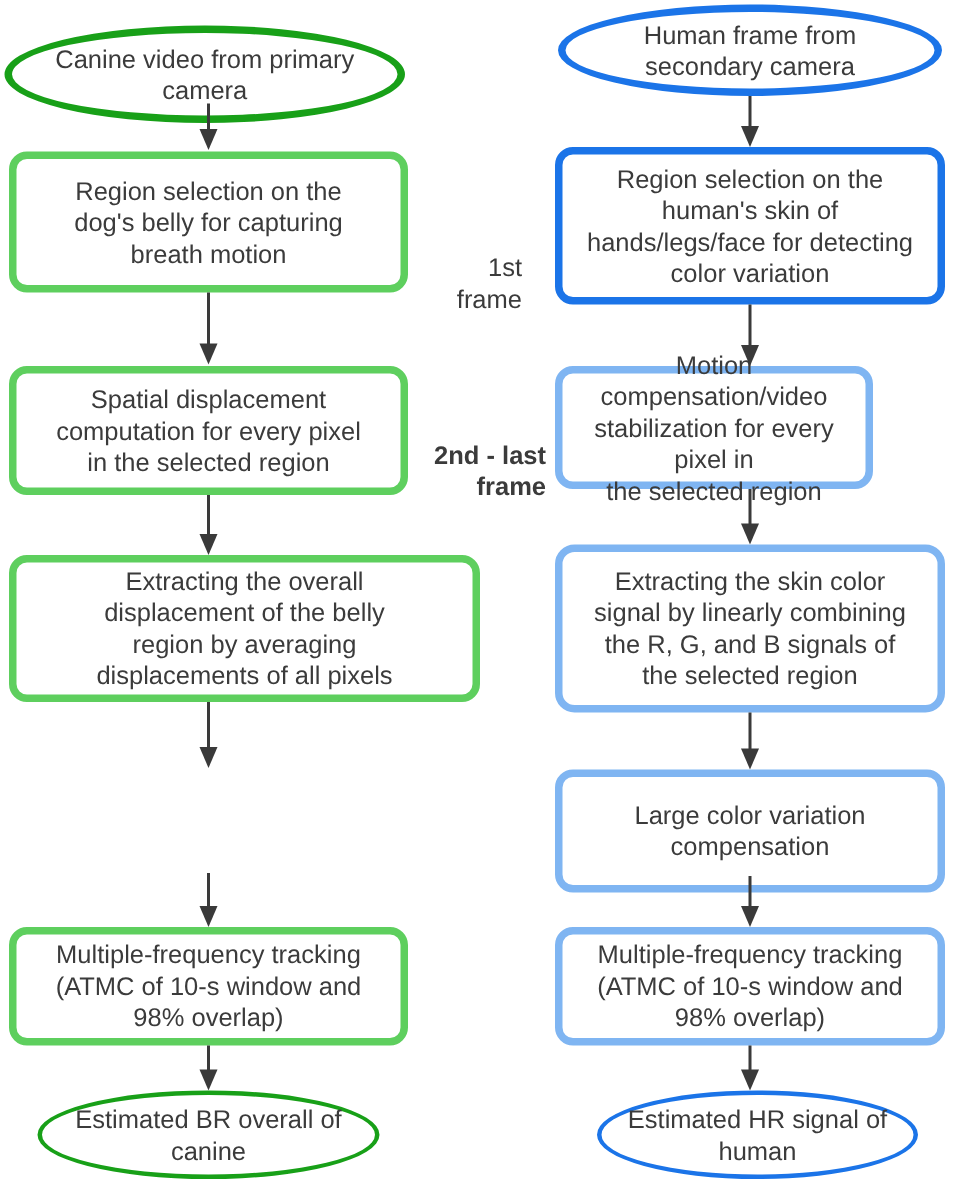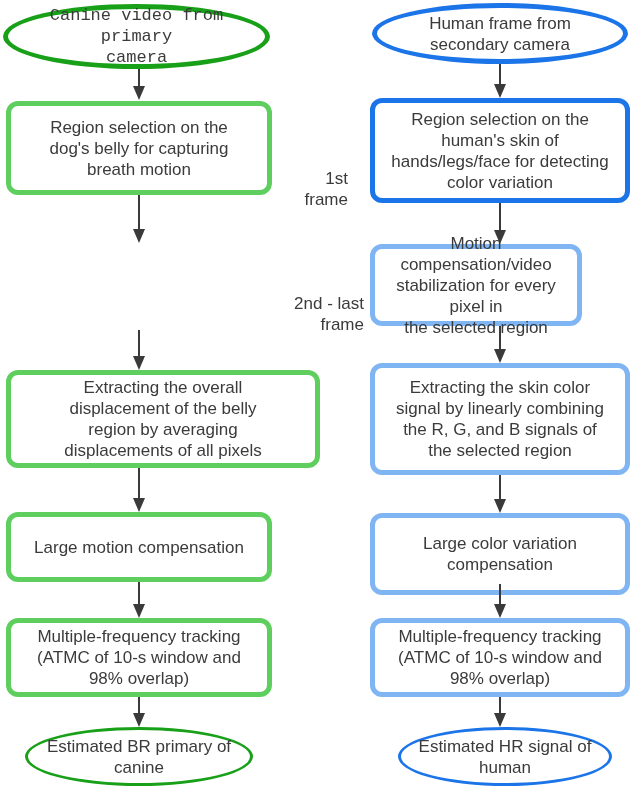--- a/index.html
+++ b/index.html
@@ -57,79 +57,81 @@
     color: var(--text);
     font-size: 17px;
     line-height: 21px;
   }
 </style>
 </head>
 <body>
 
 <div class="canvas">
 
-  <div class="node ellipse canine-dark" style="left:3px; top:4px; width:267px; height:65px;font-family:Liberation Mono, monospace;">Canine video from primary
+  <div class="node ellipse canine-dark" style="left:3px; top:17px; width:267px; height:65px;">Canine video from primary
 camera</div>
 
   <div class="arrow" style="left:133px; top:69px; height:31px;"></div>
 
   <div class="node rect canine-light" style="left:6px; top:101px; width:266px; height:94px;">Region selection on the
 dog's belly for capturing
 breath motion</div>
 
   <div class="arrow" style="left:133px; top:195px; height:48px;"></div>
 
+  <div class="node rect canine-light" style="left:6px; top:244px; width:266px; height:86px;">Spatial displacement
+computation for every pixel
+in the selected region</div>
 
   <div class="arrow" style="left:133px; top:330px; height:40px;"></div>
 
   <div class="node rect canine-light" style="left:6px; top:370px; width:314px; height:98px;">Extracting the overall
 displacement of the belly
 region by averaging
 displacements of all pixels</div>
 
   <div class="arrow" style="left:133px; top:468px; height:44px;"></div>
 
-  <div class="node rect canine-light" style="left:6px; top:512px; width:266px; height:70px;">Large motion compensation</div>
 
   <div class="arrow" style="left:133px; top:582px; height:36px;"></div>
 
   <div class="node rect canine-light" style="left:6px; top:618px; width:266px; height:79px;">Multiple-frequency tracking
 (ATMC of 10-s window and
 98% overlap)</div>
 
   <div class="arrow" style="left:133px; top:697px; height:30px;"></div>
 
-  <div class="node ellipse thin canine-dark" style="left:25px; top:727px; width:228px; height:59px;">Estimated BR primary of
+  <div class="node ellipse thin canine-dark" style="left:25px; top:727px; width:228px; height:59px;">Estimated BR overall of
 canine</div>
 
   <div class="ann" style="left:288px; top:168px; width:60px;">1st
 frame</div>
 
-  <div class="ann" style="left:272px; top:293px; width:92px;">2nd - last
+  <div class="ann" style="left:272px; top:293px; width:92px;font-weight:bold;">2nd - last
 frame</div>
 
   <div class="node ellipse human-dark" style="left:372px; top:3px; width:256px; height:61px;">Human frame from
 secondary camera</div>
 
   <div class="arrow" style="left:494px; top:64px; height:34px;"></div>
 
   <div class="node rect human-dark" style="left:370px; top:98px; width:260px; height:105px;">Region selection on the
 human's skin of
 hands/legs/face for detecting
 color variation</div>
 
   <div class="arrow" style="left:494px; top:203px; height:41px;"></div>
 
   <div class="node rect human-light" style="left:370px; top:244px; width:212px; height:82px;">Motion compensation/video
 stabilization for every pixel in
 the selected region</div>
 
   <div class="arrow" style="left:494px; top:326px; height:37px;"></div>
 
-  <div class="node rect human-light" style="left:370px; top:363px; width:260px; height:112px;">Extracting the skin color
+  <div class="node rect human-light" style="left:370px; top:363px; width:260px; height:112px;border-radius:13px;">Extracting the skin color
 signal by linearly combining
 the R, G, and B signals of
 the selected region</div>
 
   <div class="arrow" style="left:494px; top:475px; height:38px;"></div>
 
   <div class="node rect human-light" style="left:370px; top:513px; width:260px; height:82px;">Large color variation
 compensation</div>
 
   <div class="arrow" style="left:494px; top:584px; height:34px;"></div>

